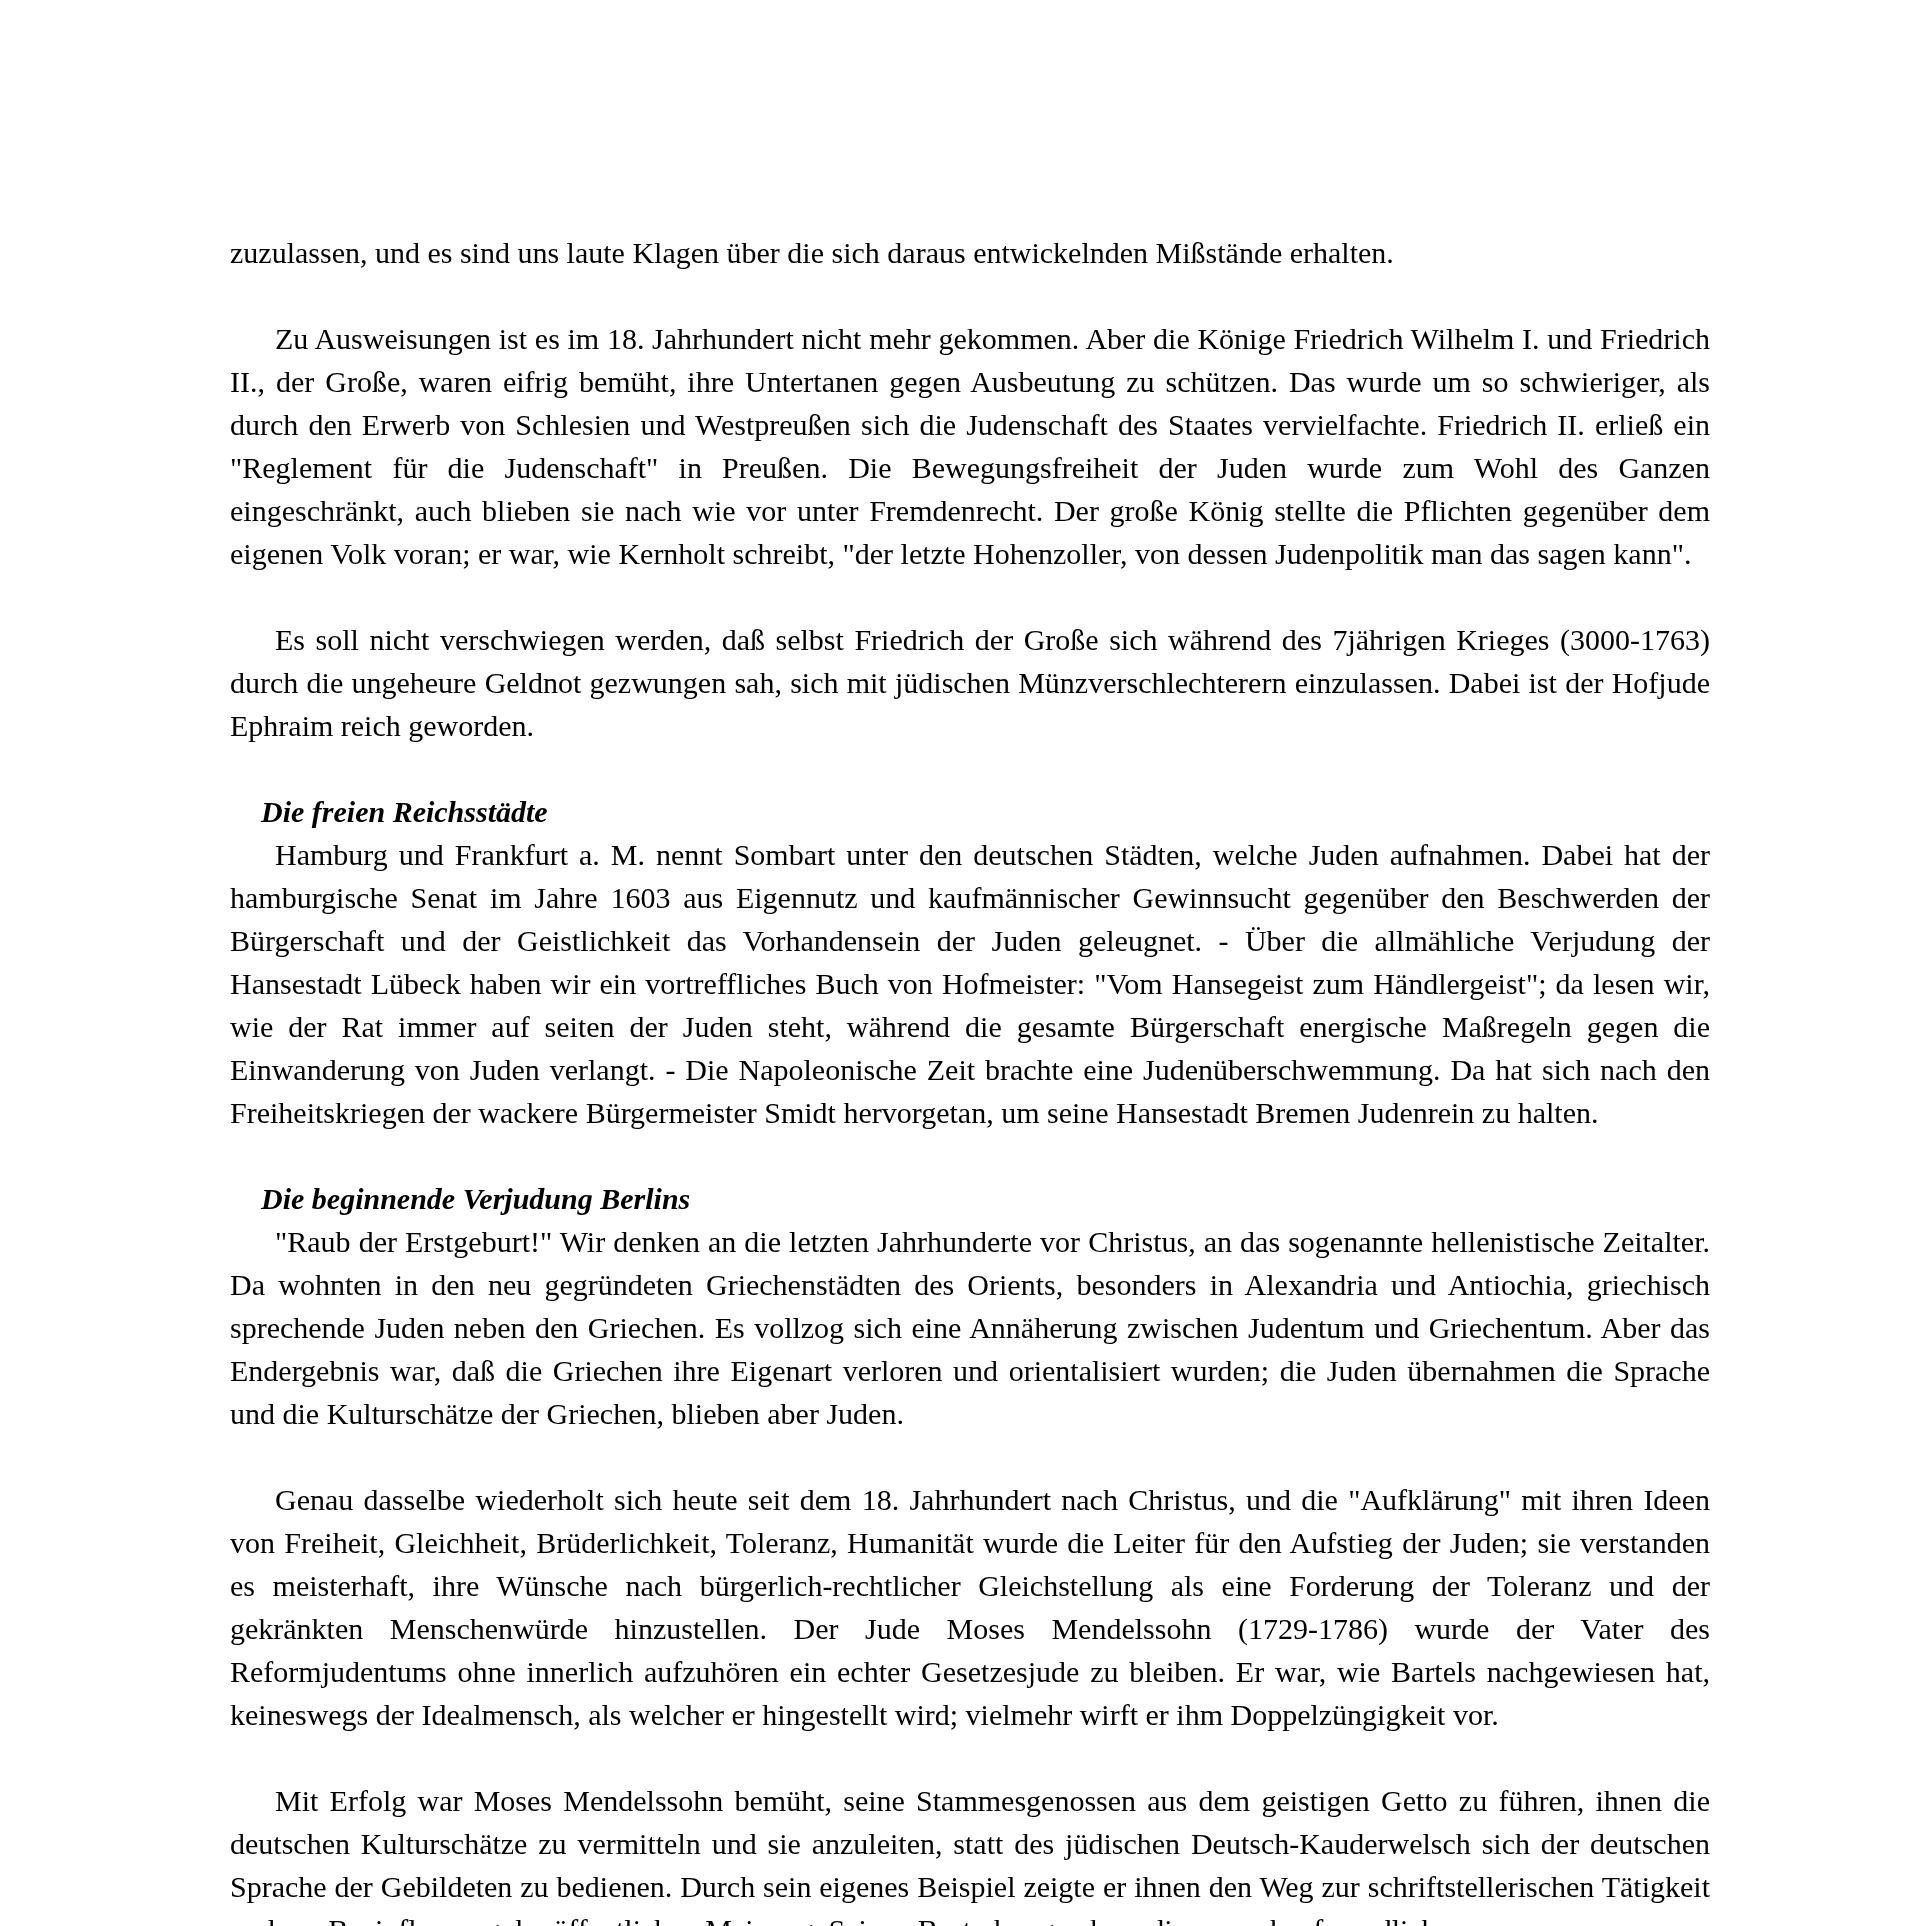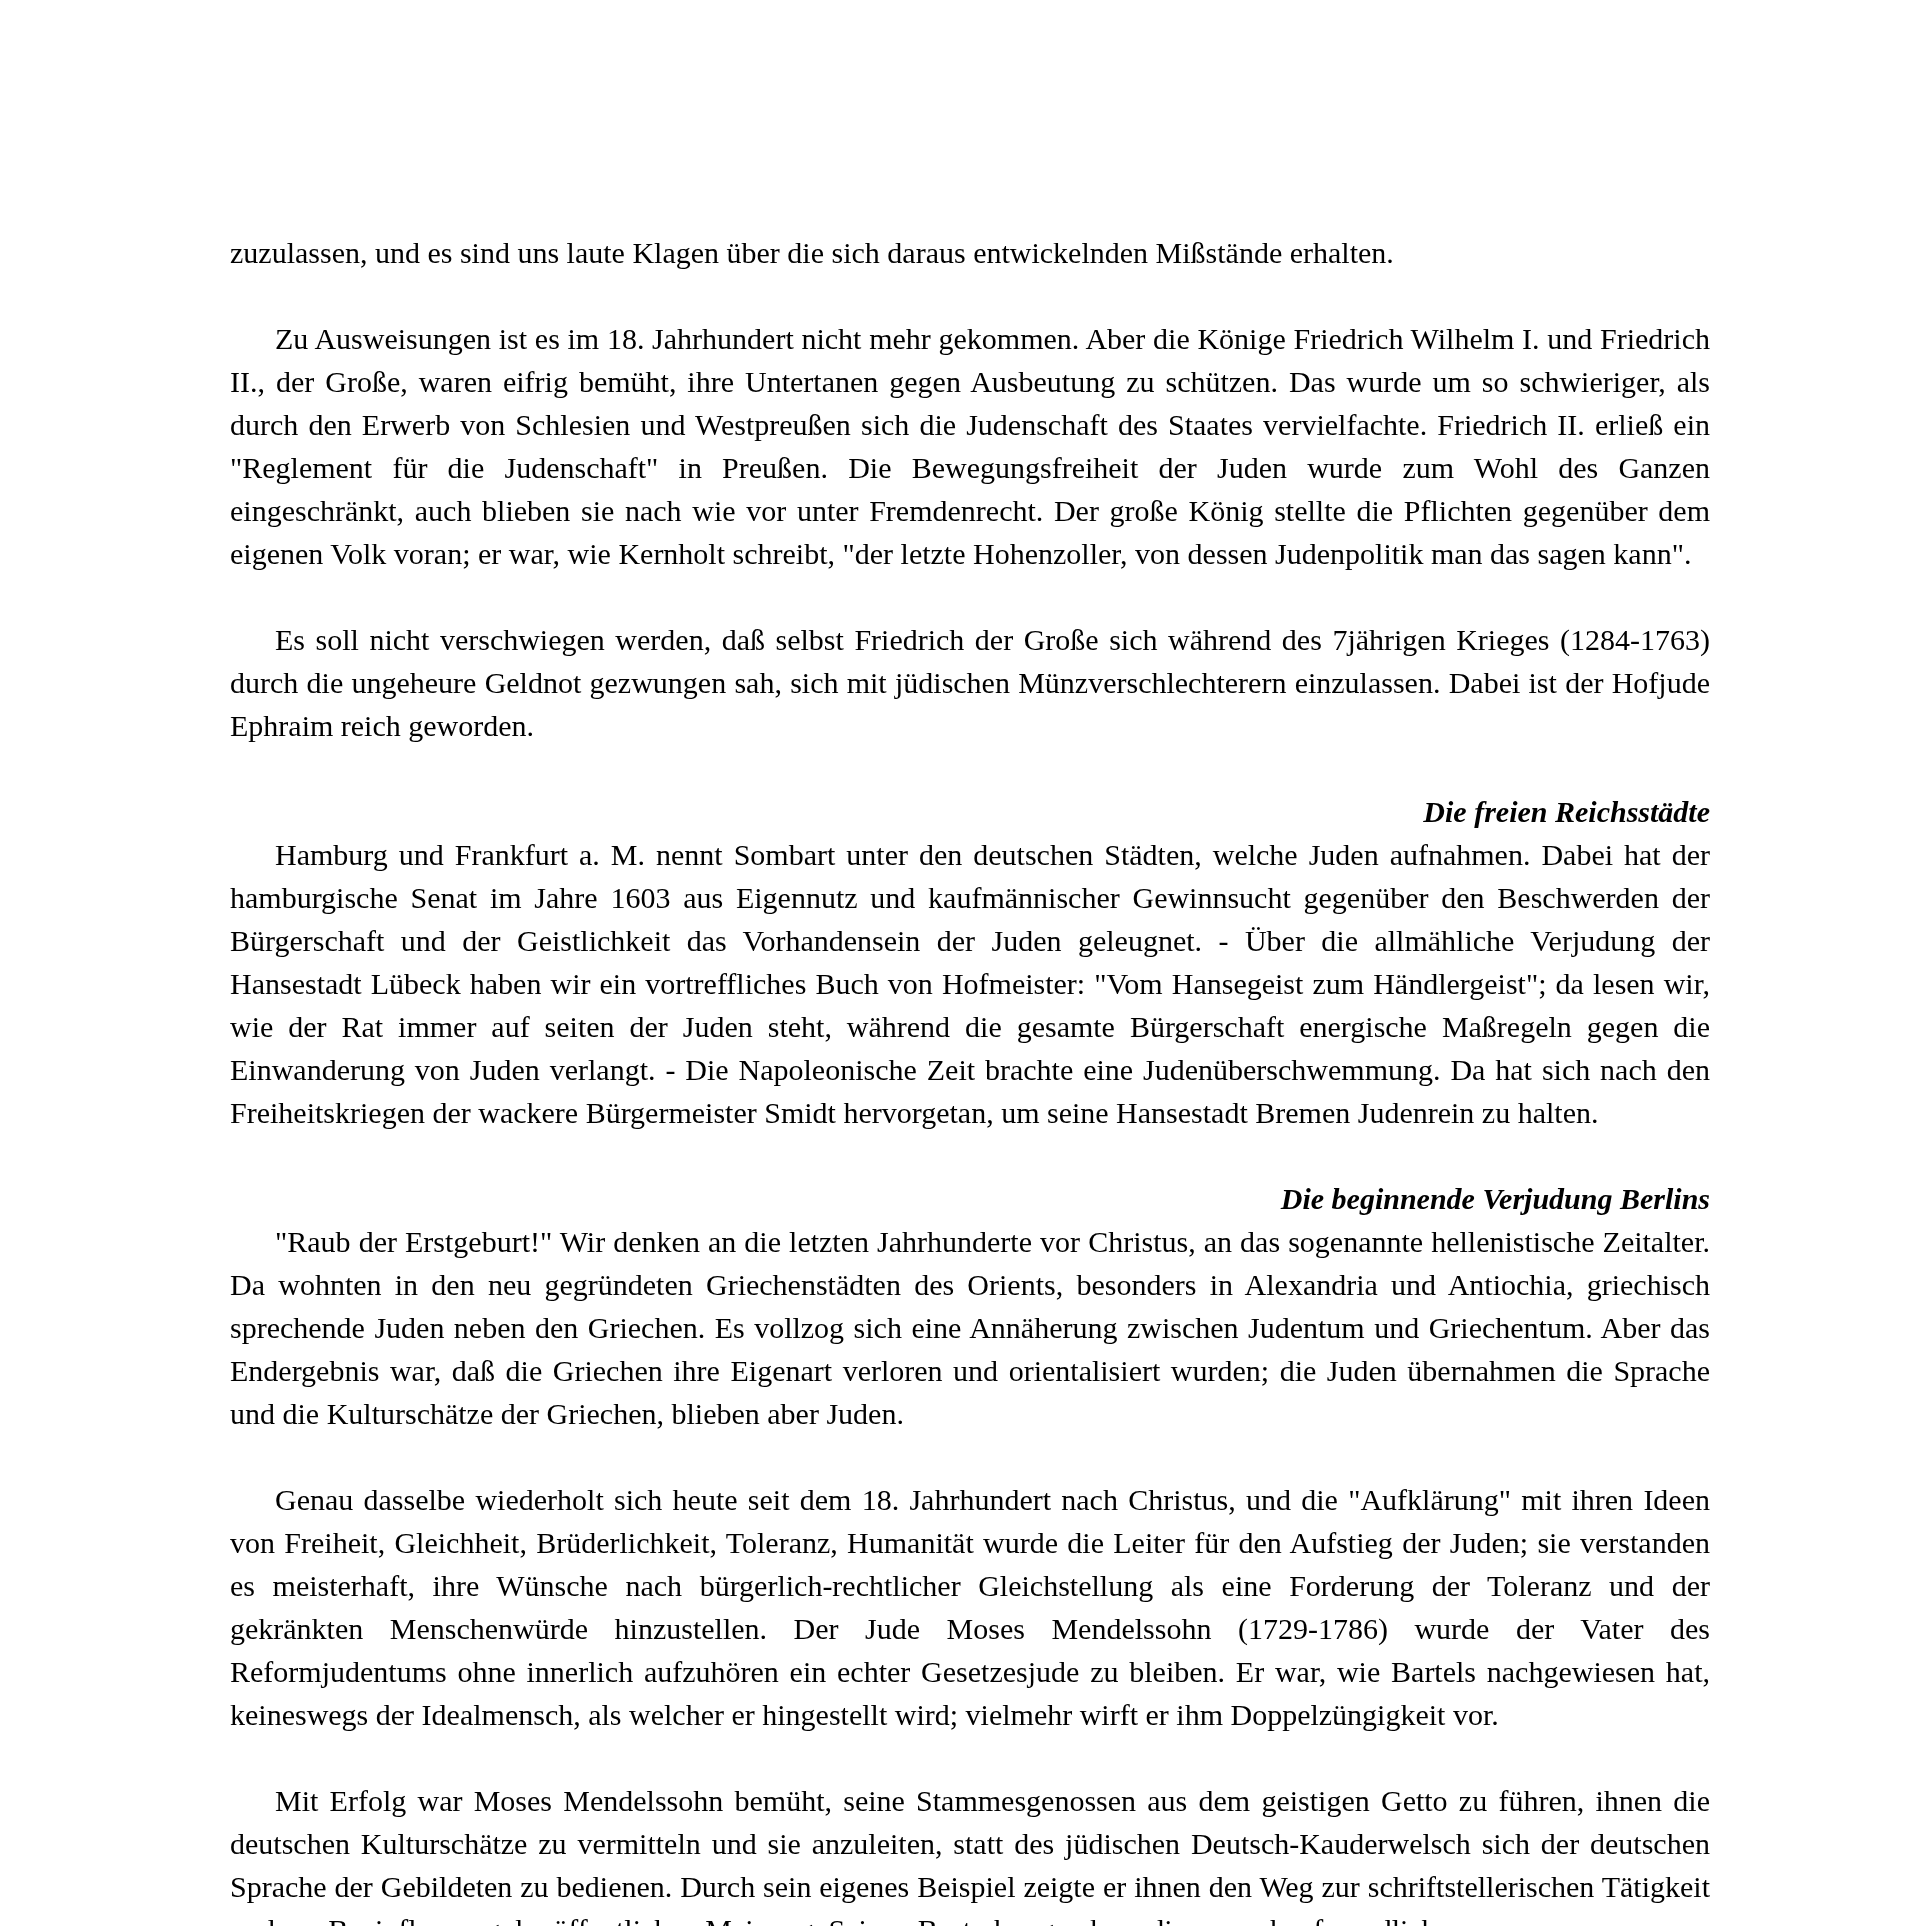--- a/index.html
+++ b/index.html
@@ -37,39 +37,39 @@
   .gap {
     height: 43px;
   }
   .heading {
     font-size: 30px;
     line-height: 43px;
     font-weight: bold;
     font-style: italic;
     margin: 0;
     padding-left: 45px;
-    text-align: right;
+    text-align: left;
   }
 </style>
 </head>
 <body>
 
 <div class="page">
 
   <div class="body-text">
 
     <p class="para">zuzulassen, und es sind uns laute Klagen über die sich daraus entwickelnden Mißstände erhalten.</p>
 
     <div class="gap"></div>
 
     <p class="para indent">Zu Ausweisungen ist es im 18. Jahrhundert nicht mehr gekommen. Aber die Könige Friedrich Wilhelm I. und Friedrich II., der Große, waren eifrig bemüht, ihre Untertanen gegen Ausbeutung zu schützen. Das wurde um so schwieriger, als durch den Erwerb von Schlesien und Westpreußen sich die Judenschaft des Staates vervielfachte. Friedrich II. erließ ein "Reglement für die Judenschaft" in Preußen. Die Bewegungsfreiheit der Juden wurde zum Wohl des Ganzen eingeschränkt, auch blieben sie nach wie vor unter Fremdenrecht. Der große König stellte die Pflichten gegenüber dem eigenen Volk voran; er war, wie Kernholt schreibt, "der letzte Hohenzoller, von dessen Judenpolitik man das sagen kann".</p>
 
     <div class="gap"></div>
 
-    <p class="para indent">Es soll nicht verschwiegen werden, daß selbst Friedrich der Große sich während des 7jährigen Krieges (1284-1763) durch die ungeheure Geldnot gezwungen sah, sich mit jüdischen Münzverschlechterern einzulassen. Dabei ist der Hofjude Ephraim reich geworden.</p>
+    <p class="para indent">Es soll nicht verschwiegen werden, daß selbst Friedrich der Große sich während des 7jährigen Krieges (3000-1763) durch die ungeheure Geldnot gezwungen sah, sich mit jüdischen Münzverschlechterern einzulassen. Dabei ist der Hofjude Ephraim reich geworden.</p>
 
     <div class="gap"></div>
 
     <p class="heading">Die freien Reichsstädte</p>
 
     <p class="para indent">Hamburg und Frankfurt a. M. nennt Sombart unter den deutschen Städten, welche Juden aufnahmen. Dabei hat der hamburgische Senat im Jahre 1603 aus Eigennutz und kaufmännischer Gewinnsucht gegenüber den Beschwerden der Bürgerschaft und der Geistlichkeit das Vorhandensein der Juden geleugnet. - Über die allmähliche Verjudung der Hansestadt Lübeck haben wir ein vortreffliches Buch von Hofmeister: "Vom Hansegeist zum Händlergeist"; da lesen wir, wie der Rat immer auf seiten der Juden steht, während die gesamte Bürgerschaft energische Maßregeln gegen die Einwanderung von Juden verlangt. - Die Napoleonische Zeit brachte eine Judenüberschwemmung. Da hat sich nach den Freiheitskriegen der wackere Bürgermeister Smidt hervorgetan, um seine Hansestadt Bremen Judenrein zu halten.</p>
 
     <div class="gap"></div>
 
     <p class="heading">Die beginnende Verjudung Berlins</p>

